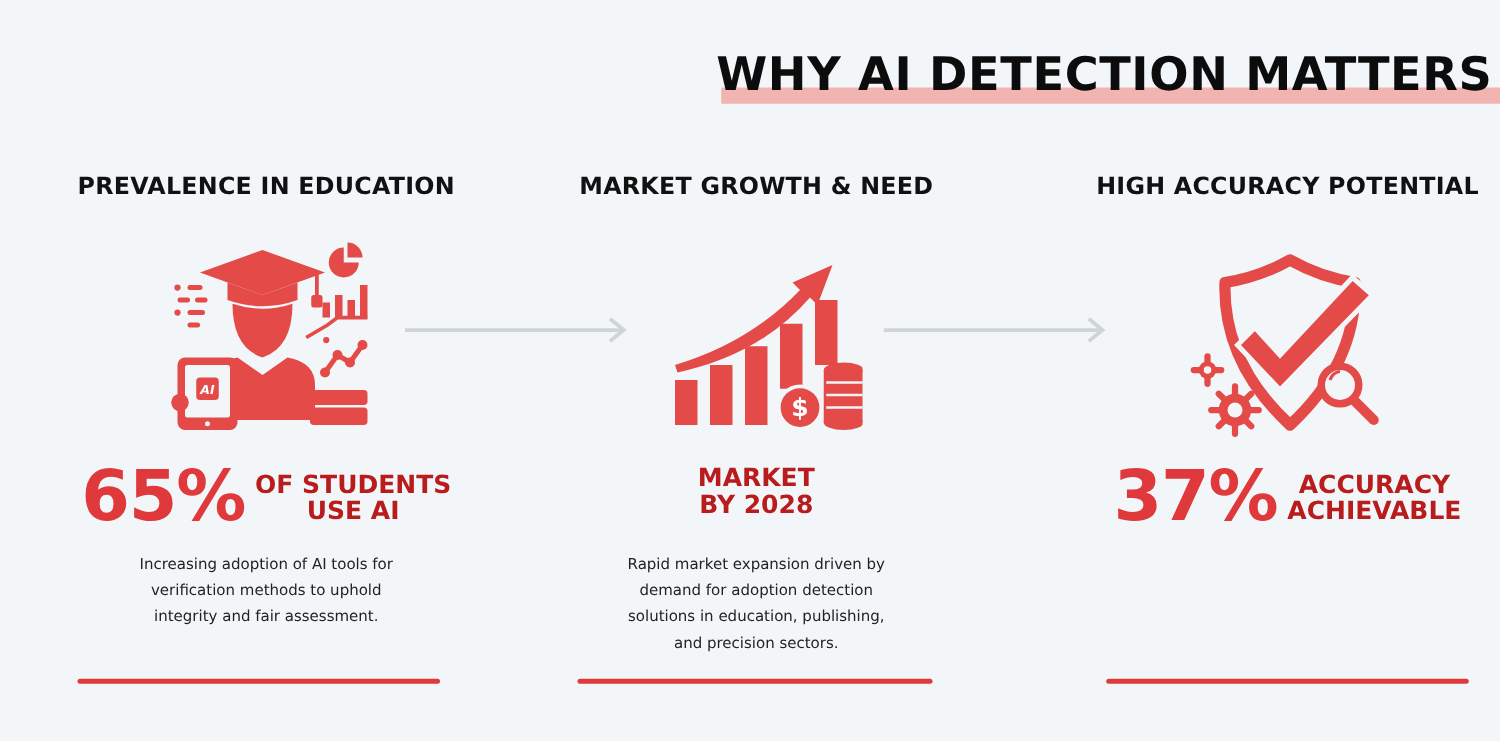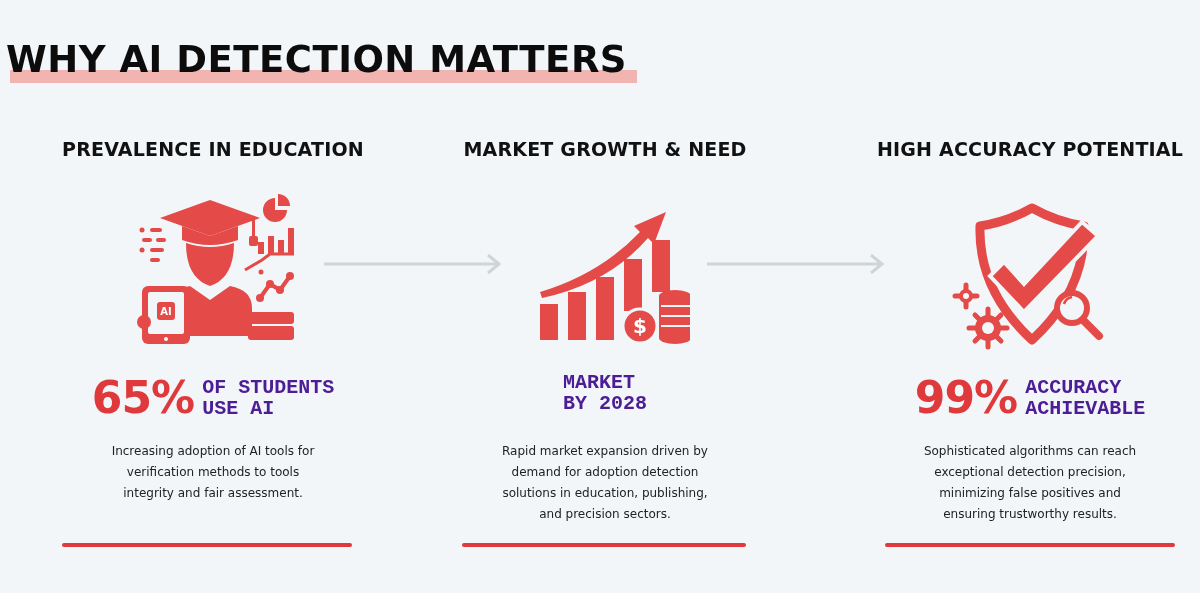--- a/index.html
+++ b/index.html
@@ -5,21 +5,21 @@
   * { box-sizing: border-box; margin: 0; padding: 0; }
   html, body { width: 1200px; height: 593px; overflow: hidden; }
   body {
     background: #f2f6f8;
     font-family: "DejaVu Sans", sans-serif;
     color: #111;
     position: relative;
   }
   .title-wrap {
     position: absolute; left: 0; top: 36px; width: 1200px;
-    text-align: left;
+    text-align: right;
   }
   .title {
     display: inline-block; position: relative;
     font-family: "DejaVu Sans", sans-serif; font-weight: 700;
     font-size: 37px; letter-spacing: 0.5px; color: #0c0c0c;
     padding: 0 6px; line-height: 48px;
   }
   .title-underline {
     position: absolute; left: 10px; right: -4px; top: 34px; height: 13px;
     background: #f2b4b0; z-index: 0;
@@ -32,25 +32,25 @@
   .col-heading {
     position: absolute; top: 138px; left: 0; width: 100%;
     font-weight: 700; font-size: 19px; color: #111; letter-spacing: 0.2px;
   }
   .col-icon { position: absolute; }
   .stat {
     position: absolute; top: 372px; left: 0; width: 100%;
     display: flex; justify-content: center; align-items: center;
   }
   .stat-value {
-    font-weight: 700; font-size: 44px; color: #e0393c; letter-spacing: -1px;
+    font-weight: 700; font-size: 56px; color: #e0393c; letter-spacing: -1px;
     line-height: 52px; margin-right: 8px;
   }
   .stat-label {
-    text-align: left; font-weight: 700; font-size: 20px; line-height: 21px; color: #4c1d95; font-family: Liberation Mono, monospace;
+    text-align: center; font-weight: 700; font-size: 20px; line-height: 21px; color: #b91c1c;
   }
   .desc {
     position: absolute; top: 441px; left: 0; width: 100%;
     font-size: 12px; line-height: 21px; color: #222;
   }
   .rule {
     position: absolute; top: 543px; height: 4px; background: #e0393c; border-radius: 2px;
   }
   .arrow { position: absolute; }
 </style>
@@ -59,21 +59,21 @@
 
 <div class="title-wrap">
   <div class="title">
     <div class="title-underline"></div>
     <span class="title-text">WHY AI DETECTION MATTERS</span>
   </div>
 </div>
 
 <div class="col" style="left:28px;width:370px;">
   <div class="col-heading">PREVALENCE IN EDUCATION</div>
-  <div class="col-icon" style="left:92px;top:188px;">
+  <div class="col-icon" style="left:92px;top:188px;font-style:italic;">
     <svg width="175" height="160" viewBox="0 0 175 160">
       <g fill="#e44a48">
 
         <polygon points="40,30 90,12 140,30 90,48"></polygon>
         <path d="M62,38 L62,52 Q90,62 118,52 L118,38 L90,48 Z"></path>
         <rect x="132" y="30" width="3" height="20"></rect>
         <rect x="129" y="48" width="9" height="10" rx="2"></rect>
 
         <path d="M66,55 Q66,90 90,98 Q114,90 114,55 Q90,63 66,55 Z"></path>
 
@@ -117,21 +117,21 @@
   </div>
   <div class="stat">
     <span class="stat-value">65%</span>
     <span class="stat-label">
       <span>OF STUDENTS</span><br>
       <span>USE AI</span>
     </span>
   </div>
   <div class="desc">
     <div>Increasing adoption of AI tools for</div>
-    <div>verification methods to tools</div>
+    <div>verification methods to uphold</div>
     <div>integrity and fair assessment.</div>
   </div>
   <div class="rule" style="left:34px;width:290px;"></div>
 </div>
 
 <div class="arrow" style="left:322px;top:252px;">
   <svg width="182" height="24" viewBox="0 0 182 24">
     <line x1="2" y1="12" x2="176" y2="12" stroke="#cfd4d7" stroke-width="3"></line>
     <polyline points="166,3 177,12 166,21" stroke="#cfd4d7" stroke-width="3" fill="none"></polyline>
   </svg>
@@ -204,26 +204,20 @@
         <line x1="36" y1="109" x2="36" y2="147"></line>
           <line x1="17" y1="128" x2="55" y2="128"></line>
         <line x1="23" y1="115" x2="49" y2="141"></line>
           <line x1="49" y1="115" x2="23" y2="141"></line>
       </g>
       <circle cx="14" cy="96" r="3" fill="#f2f6f8"></circle>
       <circle cx="36" cy="128" r="6" fill="#f2f6f8"></circle>
     </svg>
   </div>
   <div class="stat">
-    <span class="stat-value">99%</span>
+    <span class="stat-value">37%</span>
     <span class="stat-label">
       <span>ACCURACY</span><br>
       <span>ACHIEVABLE</span>
     </span>
   </div>
-  <div class="desc">
-    <div>Sophisticated algorithms can reach</div>
-    <div>exceptional detection precision,</div>
-    <div>minimizing false positives and</div>
-    <div>ensuring trustworthy results.</div>
-  </div>
   <div class="rule" style="left:25px;width:290px;"></div>
 </div>
 
 </body></html>

